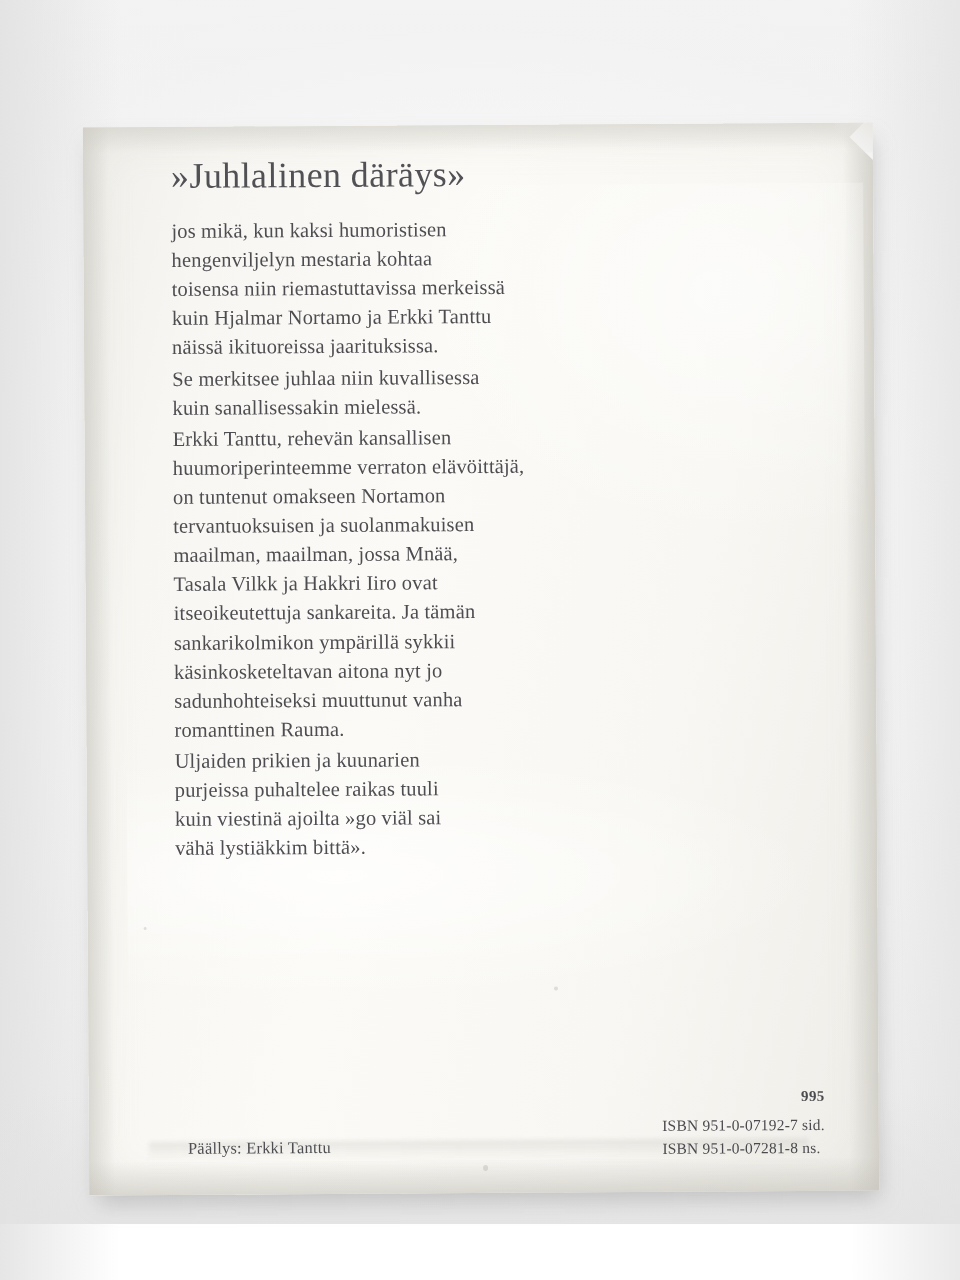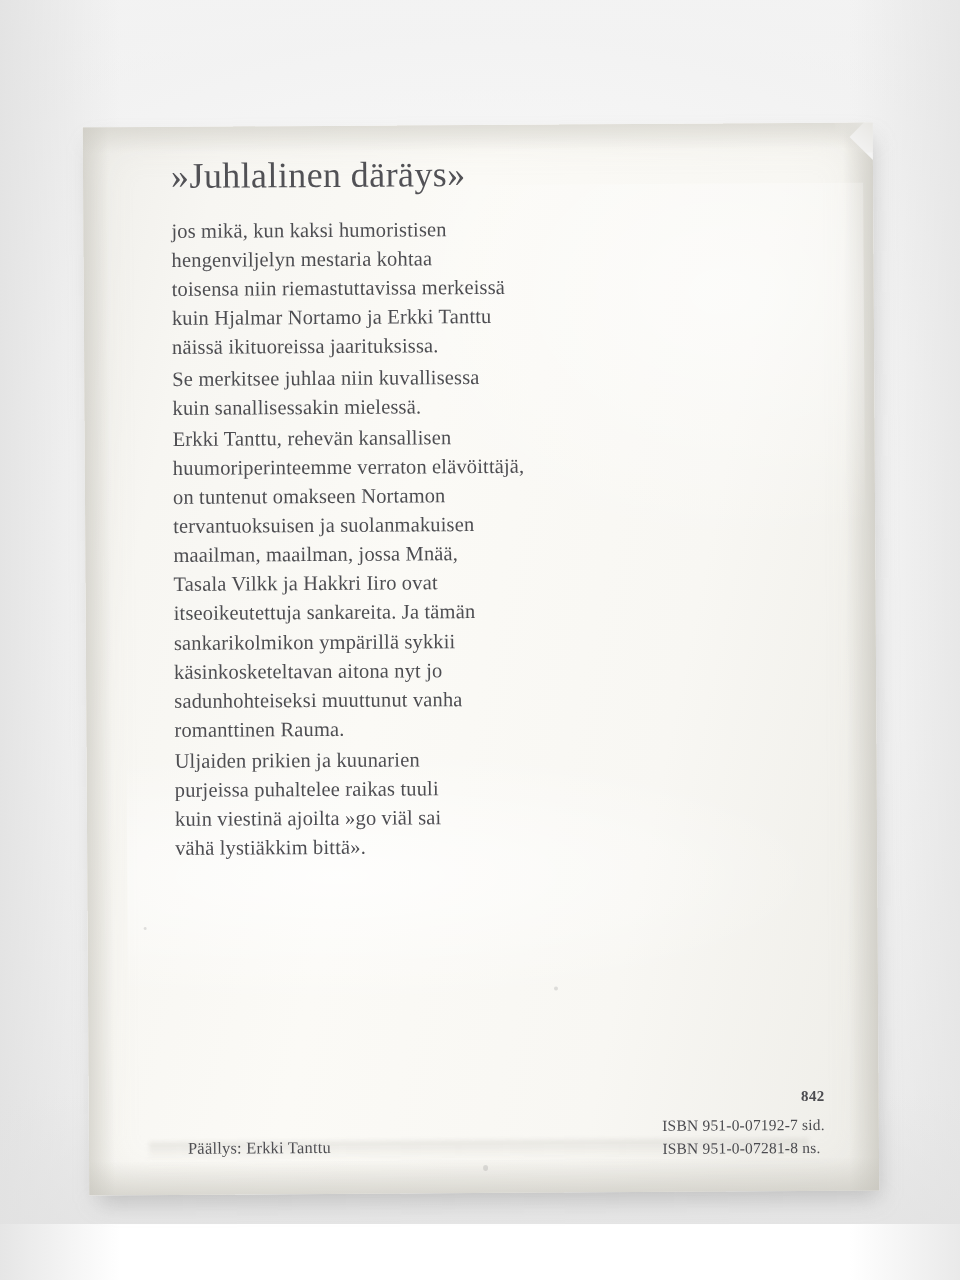--- a/index.html
+++ b/index.html
@@ -281,19 +281,19 @@
           <span class="line">Uljaiden prikien ja kuunarien</span>
           <span class="line">purjeissa puhaltelee raikas tuuli</span>
           <span class="line">kuin viestinä ajoilta »go viäl sai</span>
           <span class="line">vähä lystiäkkim bittä».</span>
         </p>
       </div>
 
       <div class="credit">Päällys: Erkki Tanttu</div>
 
       <div class="isbn-block">
-        <div class="isbn-code">842</div>
+        <div class="isbn-code">995</div>
         <div class="isbn-line">ISBN 951-0-07192-7 sid.</div>
         <div class="isbn-line">ISBN 951-0-07281-8 ns.</div>
       </div>
     </div>
   </div>
 </div>
 
 </body></html>

